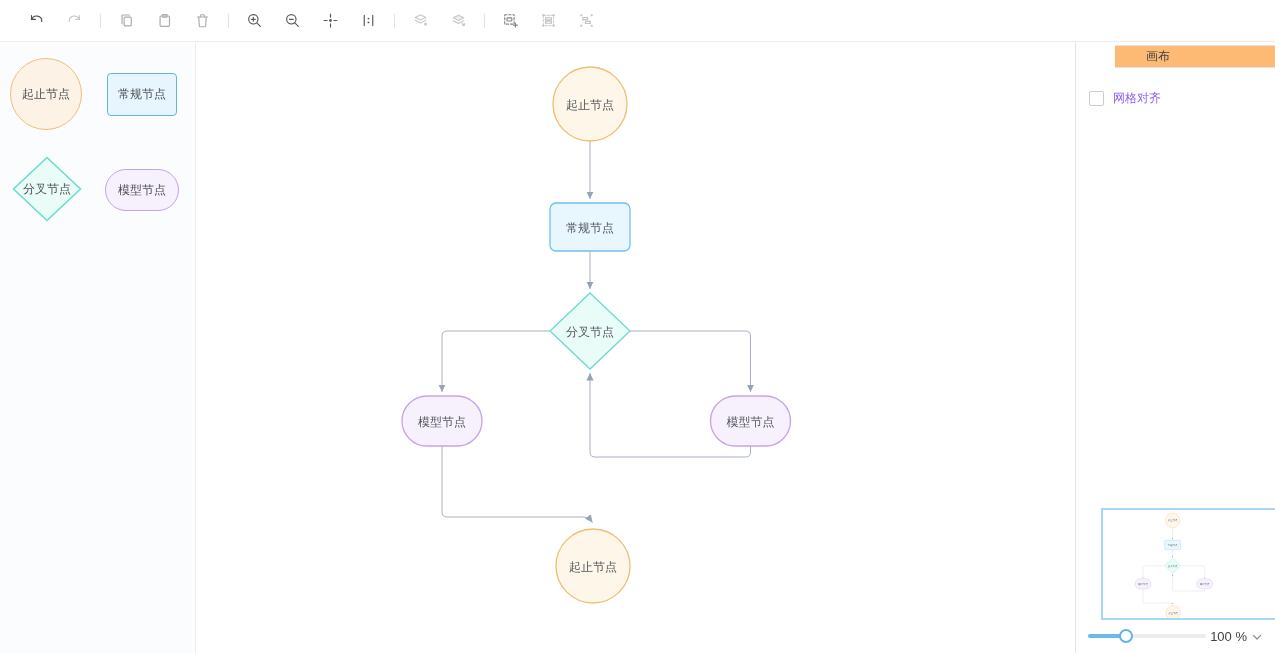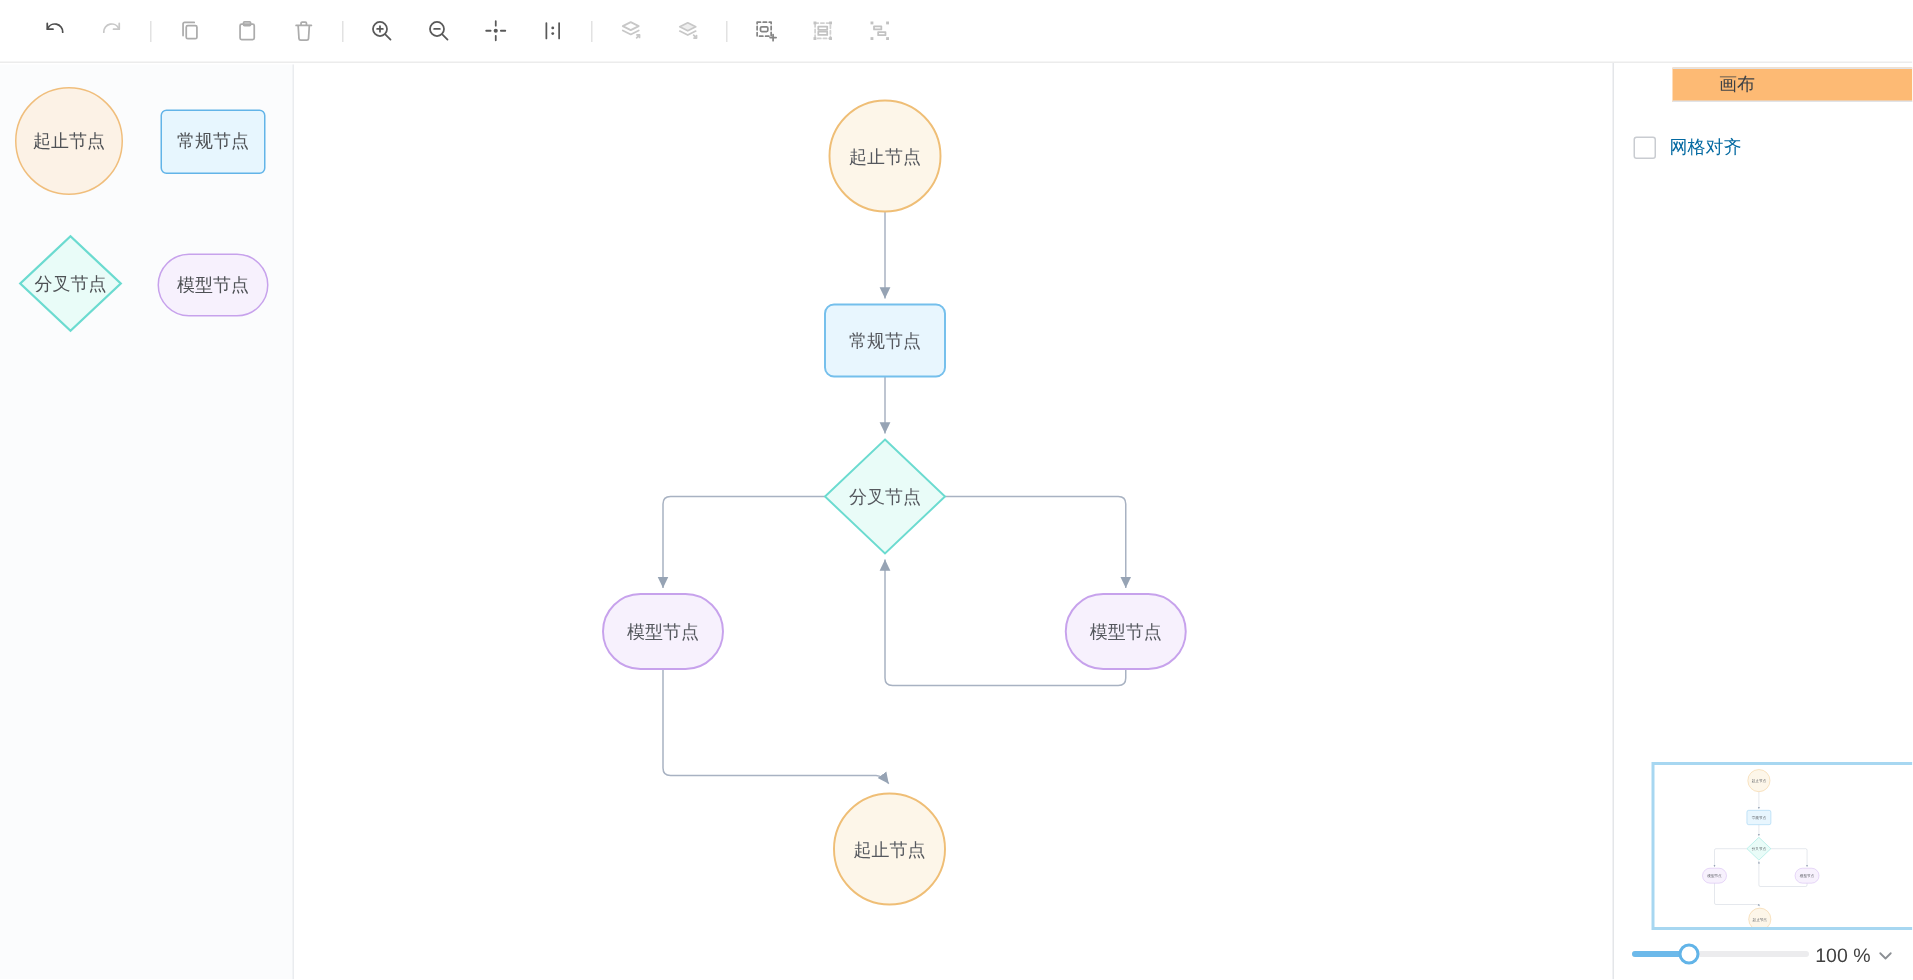--- a/index.html
+++ b/index.html
@@ -47,21 +47,21 @@
   .right-panel { position:absolute; top:42px; left:1075px; width:200px; height:611px;
                  background:#fff; border-left:1px solid #E4E6E9; overflow:hidden; }
   .sec-header { position:absolute; left:0; width:200px; height:23px; background:#fdba74;
                 border-top:1px solid #E1E3E7; border-bottom:1px solid #E1E3E7;
                 font-size:12px; color:#3E4246; line-height:21px; padding-left:31px;margin-left:39px; }
   .hdr-canvas { top:3px; }
   .hdr-nav { top:433px; }
   .grid-row { position:absolute; top:48px; left:13px; display:flex; align-items:center; }
   .checkbox { width:15px; height:15px; border:1px solid #C9CCD1; border-radius:2px;
               background:#fff; cursor:pointer; }
-  .grid-label { margin-left:9px; font-size:12px; color:#0369a1; }
+  .grid-label { margin-left:9px; font-size:12px; color:#8b5cf6; }
   .minimap { position:absolute; top:466px; left:25px; width:185px; height:112px;
              background:#fff; border:2px solid #A7D7F1; cursor:pointer; }
   .track { position:absolute; left:12px; top:592px; width:118px; height:4px;
            border-radius:2px; background:#ECECEE; cursor:pointer; }
   .track-fill { width:38px; height:4px; border-radius:2px; background:#6CB9EA; }
   .thumb { position:absolute; left:43px; top:587px; width:14px; height:14px; border-radius:50%;
            background:#fff; border:2px solid #62B4E8; cursor:grab; }
   .zoom-label { position:absolute; right:28px; top:587px; font-size:13px; color:#404040; cursor:pointer; }
   .chevron { position:absolute; right:13px; top:592px; cursor:pointer; }
 </style>

